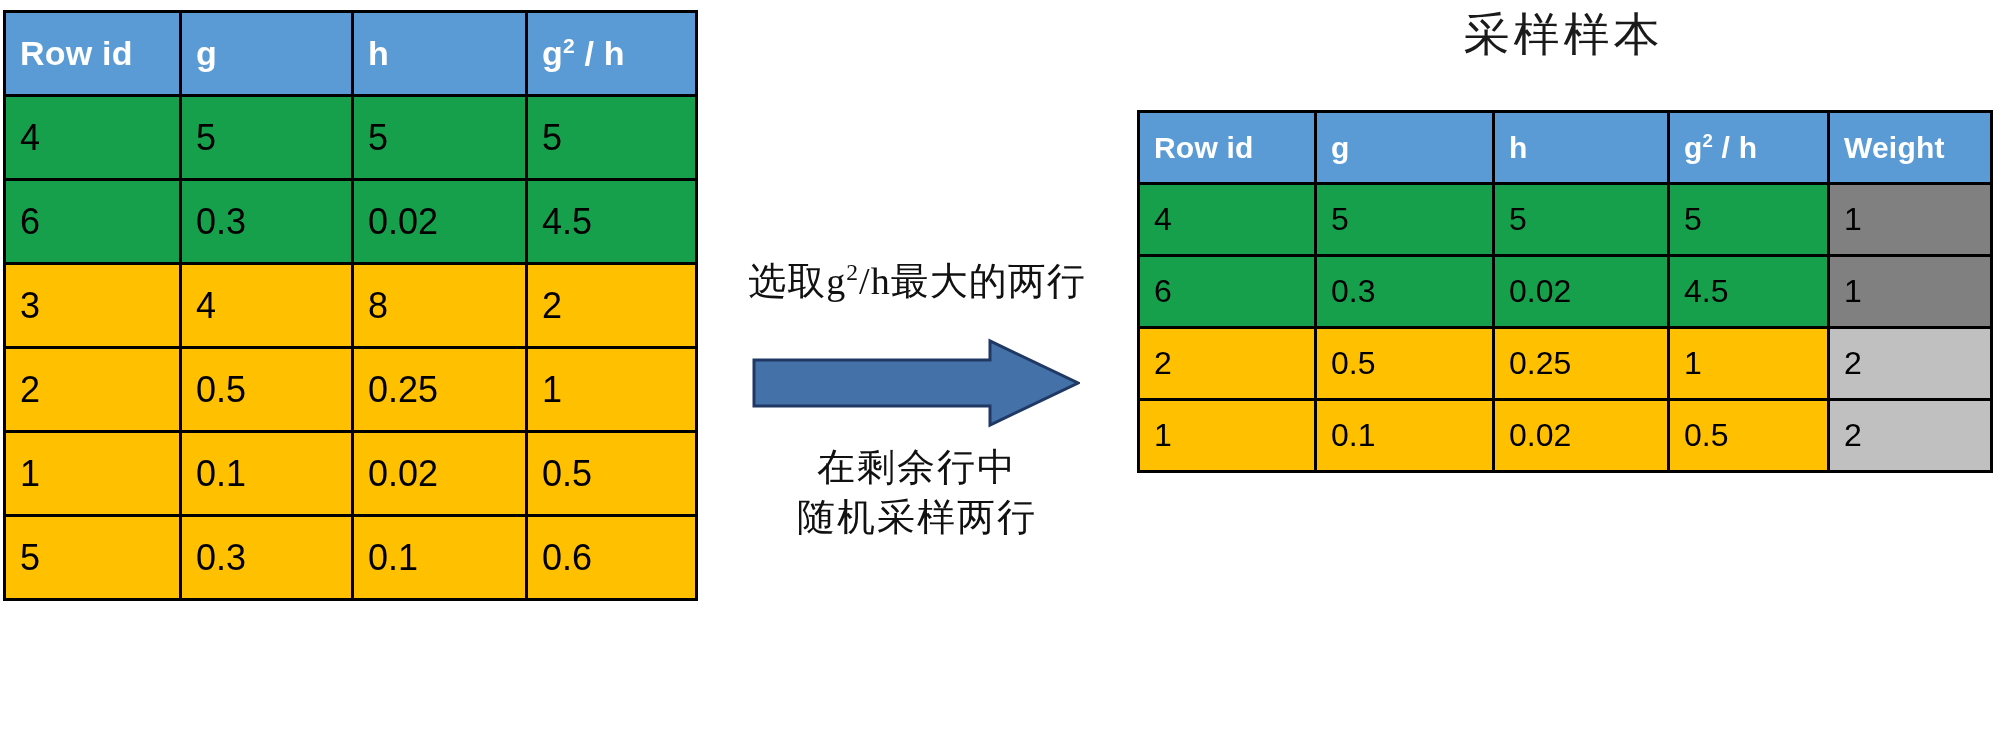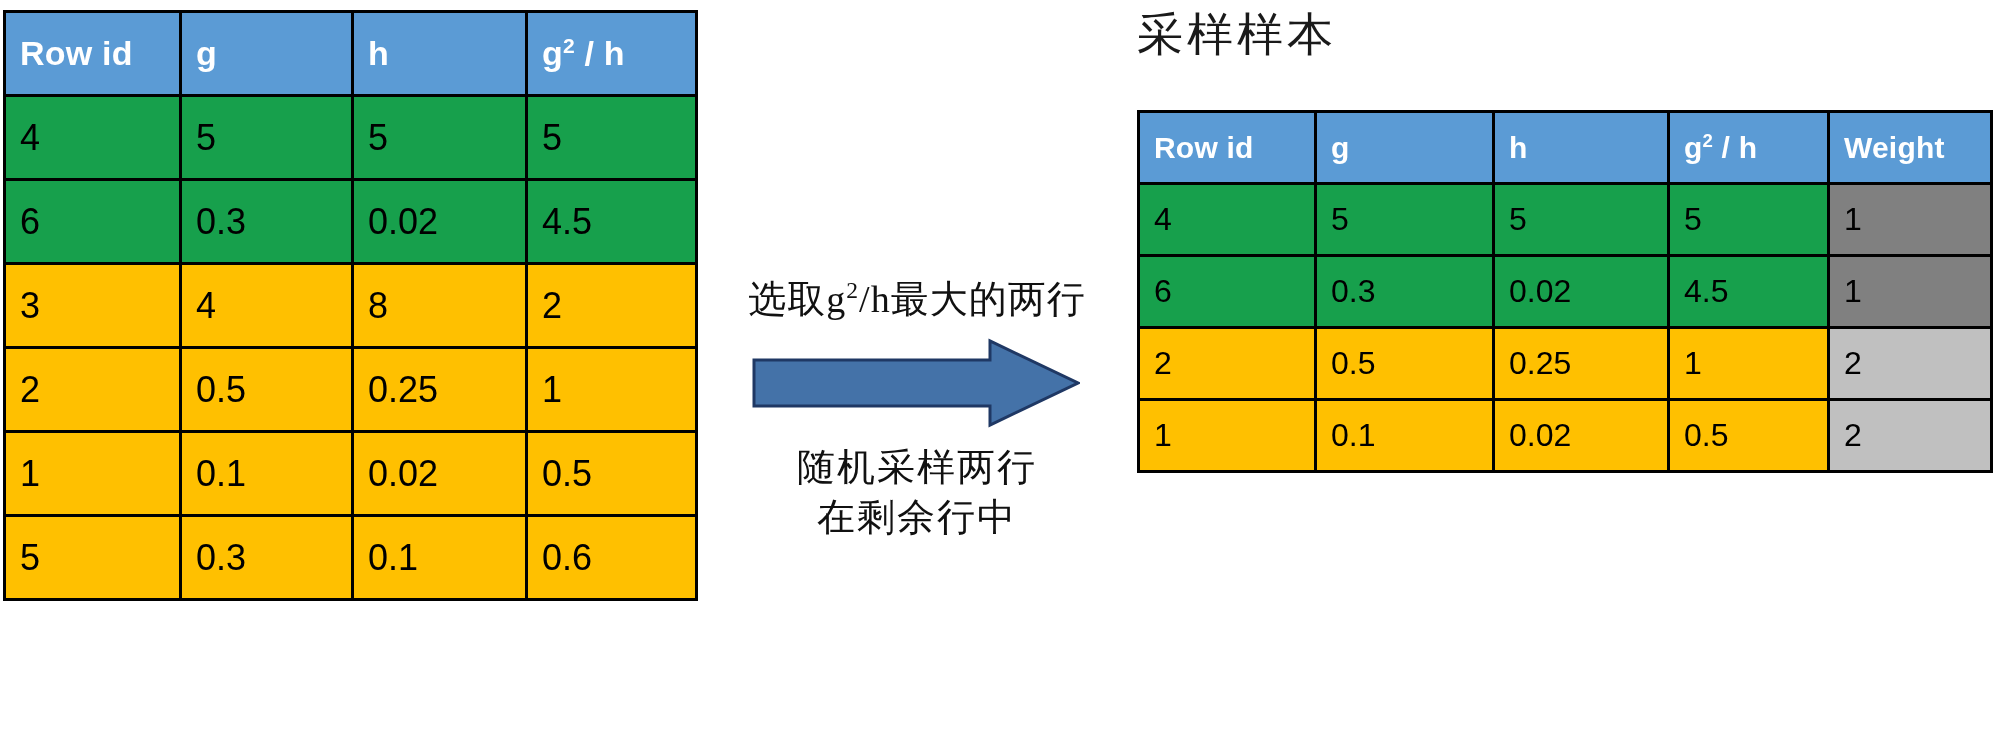--- a/index.html
+++ b/index.html
@@ -83,39 +83,39 @@
     vertical-align: super;
     line-height: 0;
   }
 
   
   #sample-title {
     position: absolute;
     left: 1137px;
     top: 4px;
     width: 853px;
+    text-align: center;
     font-family: "Liberation Serif", "DejaVu Serif", serif;
     font-size: 46px;
     color: #1a1a1a;
     letter-spacing: 4px;
   }
 
   
   #select-top-label {
     position: absolute;
     left: 712px;
     top: 256px;
     width: 410px;
     text-align: center;
     font-family: "Liberation Serif", "DejaVu Serif", serif;
     font-size: 38px;
     color: #111111;
     letter-spacing: 1px;
     white-space: nowrap;
-    margin-top: 18px;
   }
   #random-sample-label {
     position: absolute;
     left: 712px;
     top: 442px;
     width: 410px;
     text-align: center;
     font-family: "Liberation Serif", "DejaVu Serif", serif;
     font-size: 38px;
     line-height: 1.32;
@@ -192,22 +192,22 @@
     </tbody>
   </table>
 
   <div id="select-top-label"><span>选取g</span><span class="sup">2</span><span>/h最大的两行</span></div>
 
   <svg id="flow-arrow" viewBox="0 0 328 90">
     <polygon points="2,22 238,22 238,3 326,45 238,87 238,68 2,68" fill="#4472A8" stroke="#1F3864" stroke-width="3" stroke-linejoin="miter"></polygon>
   </svg>
 
   <div id="random-sample-label">
+    <div>在剩余行中</div>
     <div>随机采样两行</div>
-    <div>在剩余行中</div>
   </div>
 
   <div id="sample-title">采样样本</div>
 
   <table class="grid-table" id="sample-table">
     <colgroup>
       <col class="c0">
         <col class="c1">
         <col class="c2">
         <col class="c3">

